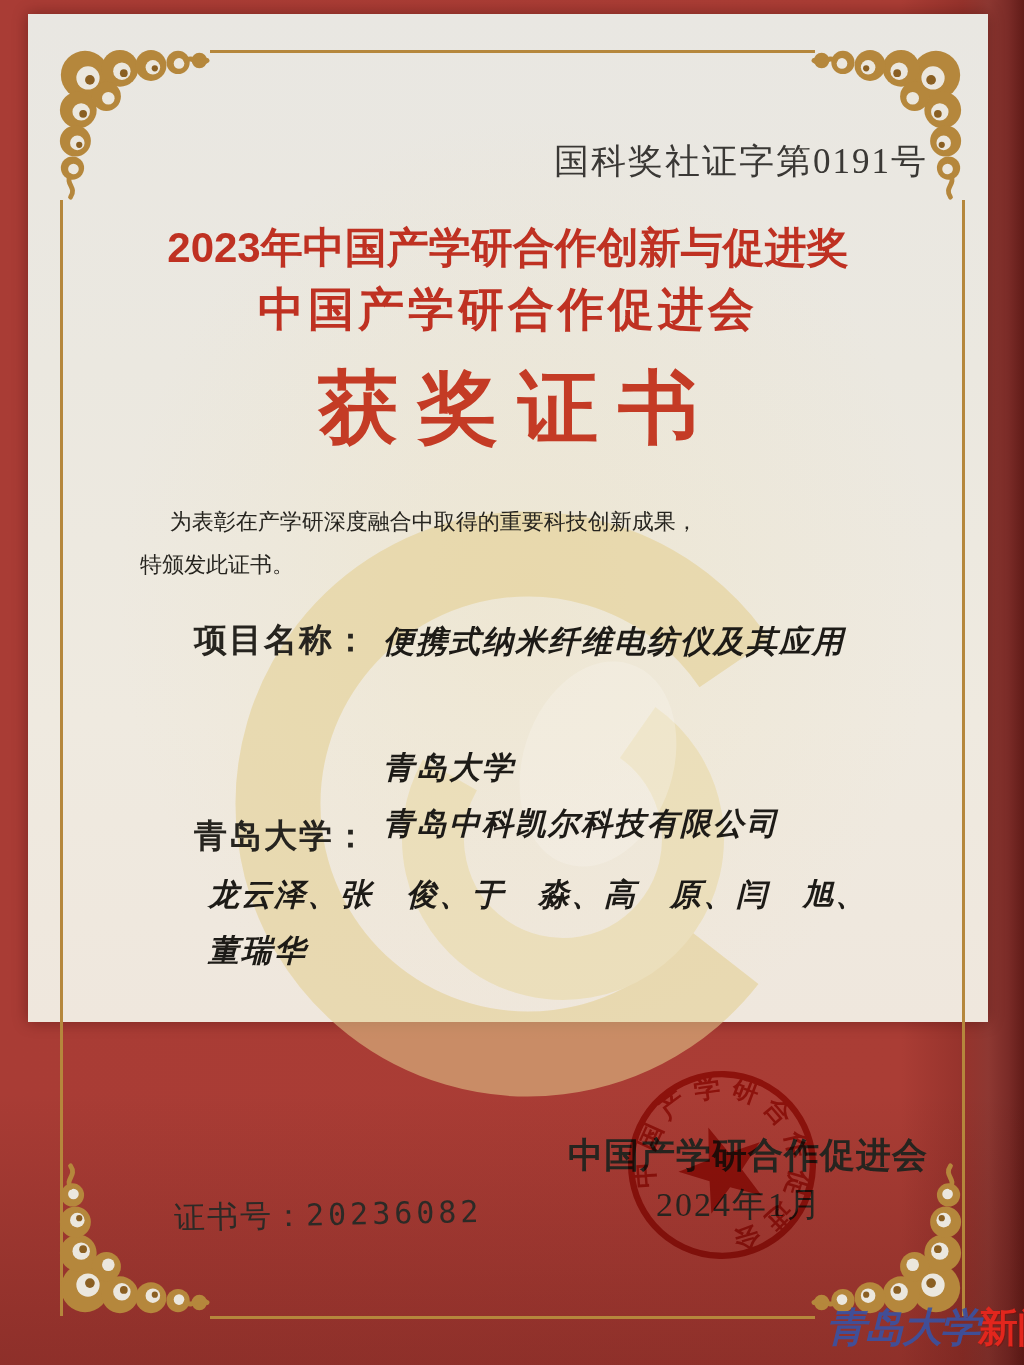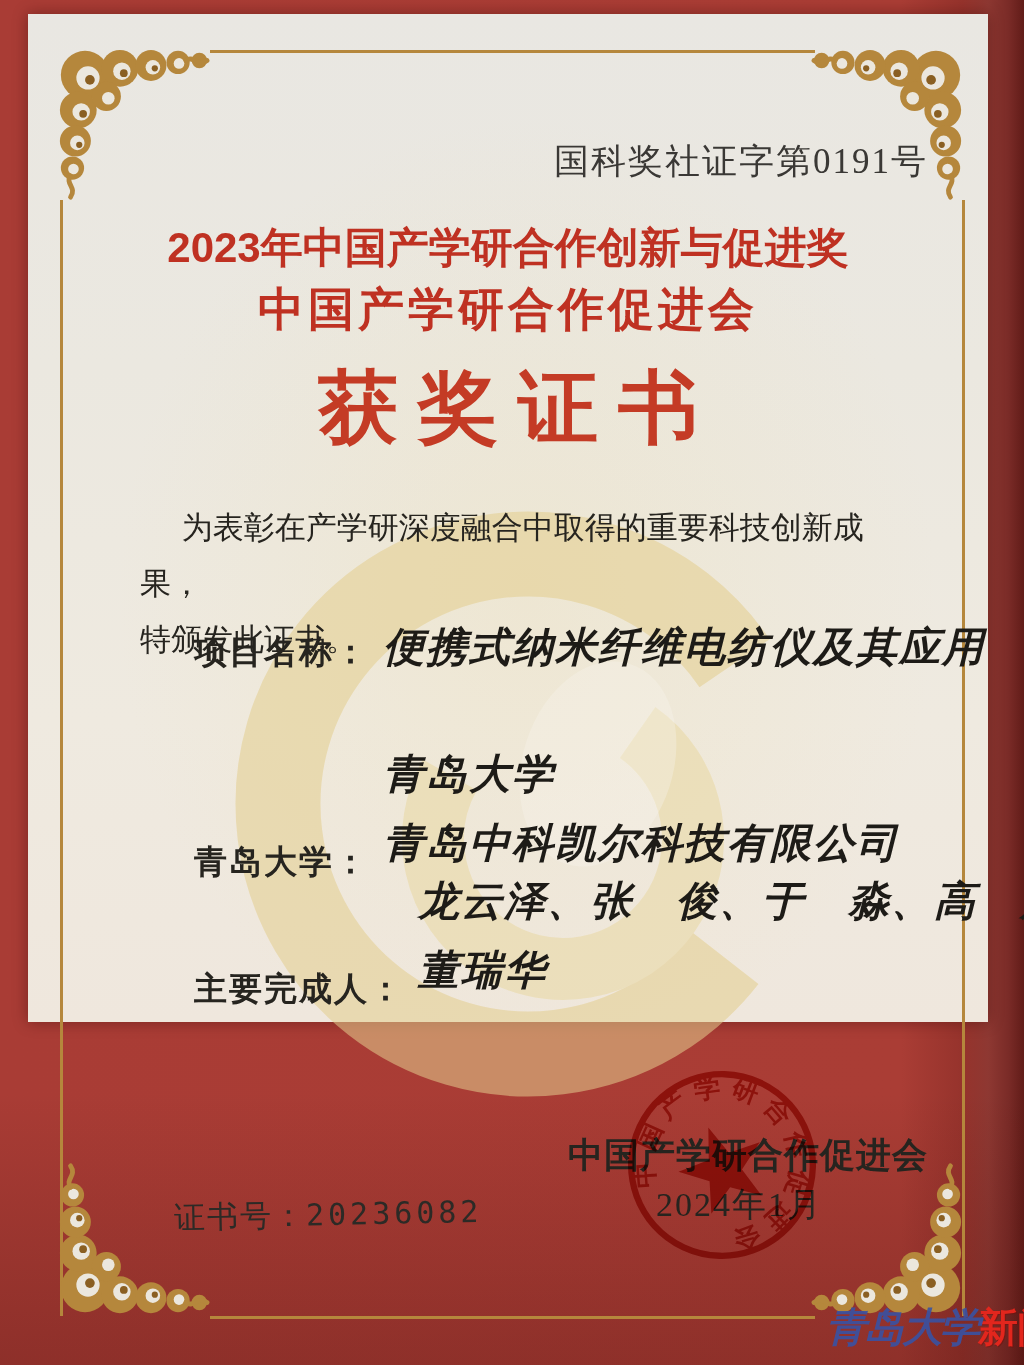--- a/index.html
+++ b/index.html
@@ -27,25 +27,25 @@
   .wm{position:absolute;left:120px;top:420px;width:760px;height:760px;opacity:.55;}
   
   .abs{position:absolute;}
   .series{left:0;right:60px;top:124px;text-align:right;font-size:35px;color:#3a3835;letter-spacing:2px;}
   .title1{left:0;right:0;top:206px;text-align:center;font-size:42px;font-weight:900;color:#bf3122;
           font-family:"Liberation Sans","DejaVu Sans",sans-serif;letter-spacing:0px;}
   .title2{left:0;right:0;top:265px;text-align:center;font-size:46px;font-weight:900;color:#bf3122;
           font-family:"Liberation Sans","DejaVu Sans",sans-serif;letter-spacing:4px;}
   .maintitle{left:0;right:0;top:341px;text-align:center;font-size:80px;font-weight:900;color:#c43b25;
           font-family:"Liberation Sans","DejaVu Sans",sans-serif;letter-spacing:20px;text-indent:20px;}
-  .citation{left:112px;right:96px;top:486px;font-size:31px;line-height:56px;color:#26241f;}
+  .citation{left:112px;right:96px;top:486px;font-size:22px;line-height:43px;color:#26241f;}
   .citation .l1{text-indent:1.35em;display:block;}
   .row{position:absolute;left:166px;display:flex;align-items:flex-end;color:#26241f;}
   .flabel{font-size:33px;font-weight:600;letter-spacing:2px;white-space:nowrap;color:#26241f;}
-  .hand{font-size:41px;font-style:italic;font-weight:600;color:#1d1b17;letter-spacing:2px;white-space:nowrap;}
+  .hand{font-size:31px;font-style:italic;font-weight:600;color:#1d1b17;letter-spacing:2px;white-space:nowrap;}
   .row .hand{margin-left:14px;margin-top:2px;}
   .grade-val{font-size:38px;letter-spacing:10px;}
   .stack{margin-left:14px;margin-top:2px;display:flex;flex-direction:column;}
   .stack .hand{margin:0 0 14px 0;}
   .issuer{left:540px;top:1118px;font-size:35px;font-weight:600;color:#26241f;letter-spacing:1px;}
   .idate{left:628px;top:1168px;font-size:34px;color:#26241f;letter-spacing:2px;}
   .certno{left:146px;top:1180px;font-size:31px;color:#2c2a26;letter-spacing:2px;transform:rotate(-1.2deg);}
   .certno .num{font-family:"DejaVu Sans Mono","Liberation Mono",monospace;letter-spacing:4px;font-size:30px;}
   .seal{position:absolute;left:585px;top:1042px;width:218px;height:218px;
         transform:rotate(-20deg);mix-blend-mode:multiply;opacity:.92;}
@@ -146,21 +146,20 @@
 
     <div class="row" style="top:731px">
       <span class="flabel">青岛大学：</span>
       <div class="stack">
         <span class="hand">青岛大学</span>
         <span class="hand">青岛中科凯尔科技有限公司</span>
       </div>
     </div>
 
     <div class="row" style="top:858px">
-      <span class="flabel">主要完成人：</span>
       <div class="stack">
         <span class="hand">龙云泽、张　俊、于　淼、高　原、闫　旭、</span>
         <span class="hand">董瑞华</span>
       </div>
     </div>
 
     <div class="abs issuer">中国产学研合作促进会</div>
     <div class="abs idate">2024年1月</div>
 
     <div class="abs certno">

